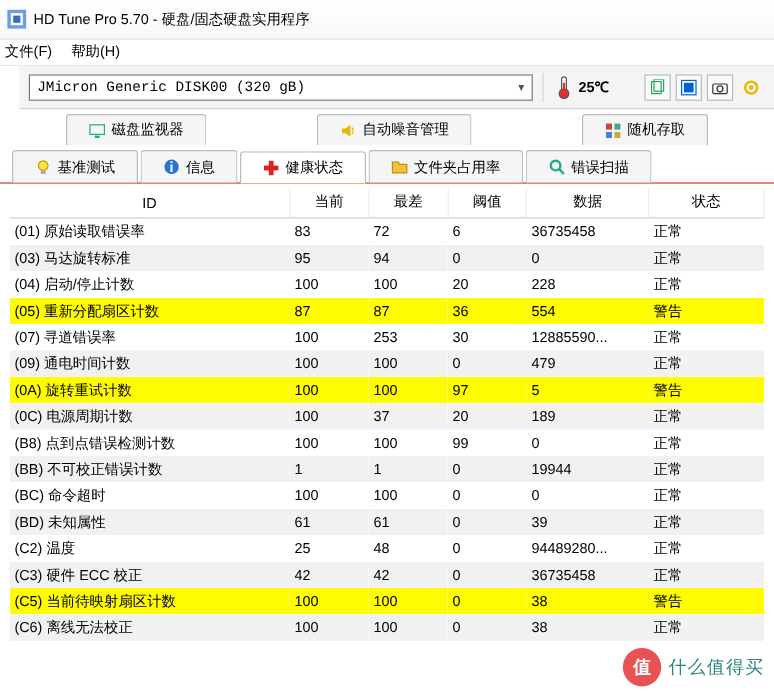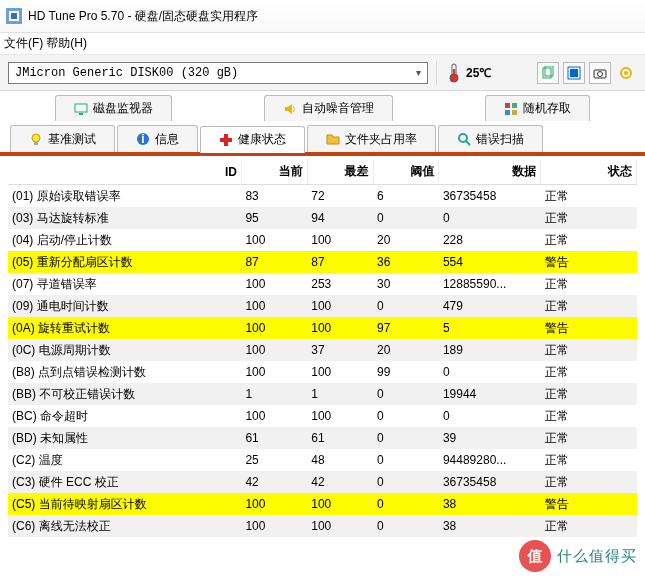--- a/index.html
+++ b/index.html
@@ -1,39 +1,39 @@
 <!DOCTYPE html>
 <html><head>
 <meta charset="utf-8">
 <style>
 * { box-sizing: border-box; margin: 0; padding: 0; font-family: "Microsoft YaHei", "Segoe UI", sans-serif; font-size: 12px; }
 body { width: 645px; height: 578px; background: #fff; overflow: hidden; position: relative; }
 .titlebar { background: linear-gradient(#fff,#f8f8f8); height: 28px; display: flex; align-items: center; padding: 16px 6px; border-bottom: 1px solid #e0e0e0; }
 .titlebar .icon { width: 16px; height: 16px; margin-right: 6px; display: inline-flex; }
 .titlebar .title { font-size: 12px; color: #000; }
-.menubar { height: 22px; display: flex; align-items: center; padding: 0 4px; gap: 3px; border-bottom: 1px solid #e8e8e8; }
+.menubar { height: 22px; display: flex; align-items: center; padding: 0 4px; gap: 16px; border-bottom: 1px solid #e8e8e8; }
 .menubar span { font-size: 12px; cursor: default; }
-.toolbar { height: 36px; background: #f4f4f4; border-bottom: 1px solid #d4d4d4; display: flex; align-items: center; padding: 0 8px; gap: 8px; }
+.toolbar { height: 36px; background: #f4f4f4; border-bottom: 1px solid #d4d4d4; display: flex; align-items: center; padding: 0 8px; gap: 8px; margin-left: 16px; }
 .drive-select { flex: 0 0 420px; height: 22px; background: #fff; border: 1px solid #7a7a7a; display: flex; align-items: center; padding: 0 6px; justify-content: space-between; }
 .drive-select .txt { font-family: "Courier New", monospace; font-size: 12px; }
 .drive-select .arrow { font-size: 10px; color: #555; }
 .sep { width: 2px; height: 24px; background: linear-gradient(to right,#ccc,#fff); }
 .temp { display: flex; align-items: center; gap: 4px; }
 .temp svg { width: 16px; height: 20px; }
 .temp .val { font-weight: bold; font-size: 12px; }
 .tbicons { margin-left: auto; display: flex; gap: 4px; }
 .tbicons .btn { width: 22px; height: 22px; border: 1px solid #bbb; background: #fafafa; display: flex; align-items: center; justify-content: center; }
-.tabs-outer { border-bottom: 4px solid #c2410c; }
+.tabs-outer { border-bottom: 1px solid #c2410c; }
 .tabs-row { display: flex; padding: 4px 10px 0 10px; gap: 2px; }
 .tab { display: flex; align-items: center; gap: 5px; padding: 4px 18px; border: 1px solid #bbb; border-bottom: none; background: #f5f5f5; border-radius: 3px 3px 0 0; font-size: 12px; cursor: default; white-space: nowrap; }
 .tab.active { background: #fff; border-bottom: 1px solid #fff; position: relative; top: 1px; }
 .tab .ico { width: 14px; height: 14px; display: inline-flex; align-items: center; justify-content: center; }
 .table-wrap { padding: 3px 8px; }
 table { width: 100%; border-collapse: collapse; table-layout: fixed; }
-thead th { text-align: right; font-weight: bold; background: #fff; border-bottom: 1px solid #ddd; padding: 4px 4px; font-size: 12px; border-right: 1px solid #eee; }
+thead th { text-align: center; font-weight: normal; background: #fff; border-bottom: 1px solid #ddd; padding: 4px 4px; font-size: 12px; border-right: 1px solid #eee; }
 tbody td { padding: 2.5px 4px; font-size: 12px; white-space: nowrap; overflow: hidden; text-overflow: ellipsis; }
 tbody tr:nth-child(odd) { background: #fff; }
 tbody tr:nth-child(even) { background: #f1f1f1; }
 tbody tr.hl-yellow td { background: #fffb00 !important; }
 tbody tr.hl-cyan td { background: #00f0f2 !important; }
 .col-id { width: 195px; }
 .col-v { width: 55px; }
 .col-data { width: 85px; }
 .col-status { width: 80px; }
 .watermark { position: absolute; right: 8px; bottom: 6px; display: flex; align-items: center; gap: 6px; opacity: 0.88; pointer-events:none; }

